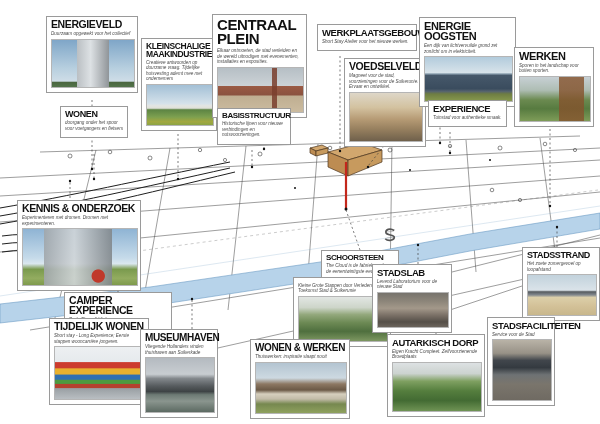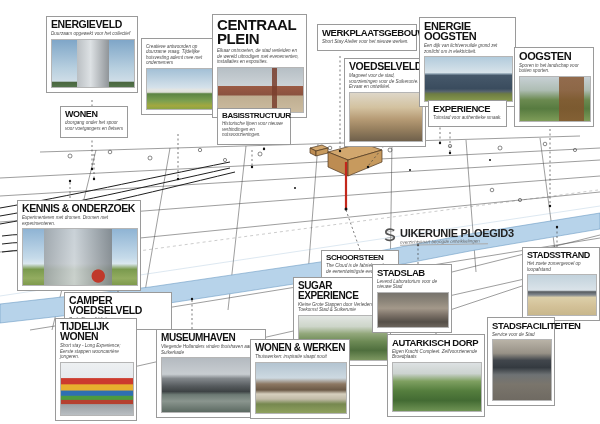--- a/index.html
+++ b/index.html
@@ -19,22 +19,22 @@
   .c-centraal{left:212px;top:14px;width:95px}.c-centraal .card-title{font-size:15px}.c-centraal .card-photo{height:44px}
   .c-werkplaats{left:317px;top:24px;width:100px}.c-werkplaats .card-title{font-size:9.5px}
   .c-zeefgebouw{left:344px;top:58px;width:82px}.c-zeefgebouw .card-title{font-size:10.5px}.c-zeefgebouw .card-photo{height:48px}
   .c-energieoogsten{left:419px;top:17px;width:97px}.c-energieoogsten .card-title{font-size:11px}.c-energieoogsten .card-photo{height:44px}
   .c-outdoor{left:514px;top:47px;width:80px}.c-outdoor .card-title{font-size:11px}.c-outdoor .card-photo{height:44px}
   .c-voedselveld{left:428px;top:100px;width:79px}.c-voedselveld .card-title{font-size:9.5px}
   .c-tunnel{left:60px;top:106px;width:68px}.c-tunnel .card-title{font-size:9px}
   .c-basisstructuur{left:217px;top:108px;width:74px}.c-basisstructuur .card-title{font-size:8px}
   .c-kennis{left:17px;top:200px;width:124px}.c-kennis .card-title{font-size:10.5px}.c-kennis .card-photo{height:56px}
   .c-camper{left:64px;top:292px;width:108px}.c-camper .card-title{font-size:10.5px}
-  .c-tijdelijk{left:55px;top:318px;width:82px}.c-tijdelijk .card-title{font-size:10.5px}.c-tijdelijk .card-photo{height:52px}
-  .c-museumhaven{left:156px;top:329px;width:110px}.c-museumhaven .card-title{font-size:10px}.c-museumhaven .card-photo{height:54px}
+  .c-tijdelijk{left:49px;top:318px;width:100px}.c-tijdelijk .card-title{font-size:10.5px}.c-tijdelijk .card-photo{height:52px}
+  .c-museumhaven{left:140px;top:329px;width:78px}.c-museumhaven .card-title{font-size:10px}.c-museumhaven .card-photo{height:54px}
   .c-schoorsteen{left:321px;top:250px;width:78px}.c-schoorsteen .card-title{font-size:8px}
   .c-sugar{left:293px;top:277px;width:98px}.c-sugar .card-title{font-size:10px}.c-sugar .card-photo{height:44px}
   .c-wonenwerken{left:250px;top:339px;width:100px}.c-wonenwerken .card-title{font-size:10px}.c-wonenwerken .card-photo{height:50px}
   .c-stadslab{left:372px;top:264px;width:80px}.c-stadslab .card-title{font-size:9.5px}.c-stadslab .card-photo{height:34px}
   .c-autarkisch{left:387px;top:334px;width:98px}.c-autarkisch .card-title{font-size:9.5px}.c-autarkisch .card-photo{height:48px}
   .c-stadsstrand{left:522px;top:247px;width:78px}.c-stadsstrand .card-title{font-size:9px}.c-stadsstrand .card-photo{height:40px}
   .c-stadsfaciliteiten{left:487px;top:317px;width:68px}.c-stadsfaciliteiten .card-title{font-size:9.5px}.c-stadsfaciliteiten .card-photo{height:60px}
   
   .brand{position:absolute;left:383px;top:227px;z-index:2;display:flex;align-items:flex-start;gap:2px;}
   .brand-name{font-weight:bold;font-size:11px;letter-spacing:-0.3px;color:#222;}
@@ -152,20 +152,21 @@
       <circle cx="490" cy="160" r="1"></circle>
   </g>
 </svg>
 
 <div class="card c-energieveld">
   <div class="card-title">ENERGIEVELD</div>
   <div class="card-desc">Duurzaam opgewekt voor het collectief</div>
   <div class="card-photo" style="background:linear-gradient(90deg,rgba(255,255,255,0) 30%,#b9bec2 30%,#dde1e4 47%,#8e9397 70%,rgba(255,255,255,0) 70%),linear-gradient(180deg,#7fa6c8 0%,#b7cfdf 60%,#cfdde7 88%,#4a653f 89%,#53744a 100%)"></div>
 </div>
 <div class="card c-kleinschalige">
+  <div class="card-title">KLEINSCHALIGE MAAKINDUSTRIE</div>
   <div class="card-desc">Creatieve antwoorden op duurzame vraag. Tijdelijke huisvesting ademt mee met ondernemers</div>
   <div class="card-photo" style="background:linear-gradient(180deg,#a3c0d6 0%,#d4e1ea 46%,#e3e5e2 52%,#dfe0da 58%,#5c8443 62%,#7da050 80%,#a3a83f 92%,#8ba445 100%)"></div>
 </div>
 <div class="card c-centraal">
   <div class="card-title">CENTRAAL PLEIN</div>
   <div class="card-desc">Elkaar ontmoeten, de stad verleiden en de wereld uitnodigen met evenementen, installaties en exposities.</div>
   <div class="card-photo" style="background:linear-gradient(90deg,rgba(0,0,0,0) 63%,rgba(122,62,45,0.85) 63%,rgba(122,62,45,0.85) 69%,rgba(0,0,0,0) 69%),linear-gradient(180deg,#b6bfc5 0%,#ccd2d6 40%,#9b5a44 41%,#8a523f 62%,#bfae91 63%,#cbbb9f 100%)"></div>
 </div>
 <div class="card c-werkplaats">
   <div class="card-title">WERKPLAATSGEBOUW</div>
@@ -175,21 +176,21 @@
   <div class="card-title">VOEDSELVELD</div>
   <div class="card-desc">Magneet voor de stad, voorzieningen voor de Suikerunie. Ervaar en ontwikkel.</div>
   <div class="card-photo" style="background:linear-gradient(180deg,#ded7c8 0%,#d3c2a0 30%,#b59a74 55%,#97805f 75%,#6f604b 100%)"></div>
 </div>
 <div class="card c-energieoogsten">
   <div class="card-title">ENERGIE OOGSTEN</div>
   <div class="card-desc">Een dijk van lichtvervuilde grond zet zonlicht om in elektriciteit.</div>
   <div class="card-photo" style="background:linear-gradient(180deg,#b2cbdc 0%,#d8e3ea 36%,#8fa3b2 38%,#46586a 42%,#3a4c5e 72%,#55636f 78%,#6e7d42 84%,#87994e 100%)"></div>
 </div>
 <div class="card c-outdoor">
-  <div class="card-title">OOGSTEN</div>
+  <div class="card-title">WERKEN</div>
   <div class="card-desc">Sporen in het landschap voor buiten sporten.</div>
   <div class="card-photo" style="background:linear-gradient(90deg,rgba(0,0,0,0) 55%,rgba(133,82,44,0.8) 56%,rgba(133,82,44,0.8) 92%,rgba(0,0,0,0) 92%),linear-gradient(180deg,#c7d0d4 0%,#aebdb3 30%,#6b8a50 52%,#577b40 72%,#7e9c58 100%)"></div>
 </div>
 <div class="card c-voedselveld">
   <div class="card-title">EXPERIENCE</div>
   <div class="card-desc">Tuinstad voor authentieke smaak.</div>
 </div>
 <div class="card c-tunnel">
   <div class="card-title">WONEN</div>
   <div class="card-desc">doorgang onder het spoor voor voetgangers en fietsers</div>
@@ -197,39 +198,38 @@
 <div class="card c-basisstructuur">
   <div class="card-title">BASISSTRUCTUUR</div>
   <div class="card-desc">Historische lijnen voor nieuwe verbindingen en nutsvoorzieningen.</div>
 </div>
 <div class="card c-kennis">
   <div class="card-title">KENNIS &amp; ONDERZOEK</div>
   <div class="card-desc">Experimenteren met dromen. Dromen met experimenteren.</div>
   <div class="card-photo" style="background:radial-gradient(circle at 66% 84%,#c0392b 0 7%,rgba(0,0,0,0) 8%),linear-gradient(90deg,rgba(0,0,0,0) 18%,rgba(160,166,170,0.9) 18%,rgba(208,213,216,0.9) 45%,rgba(130,136,140,0.9) 78%,rgba(0,0,0,0) 78%),linear-gradient(180deg,#8fb4d4 0%,#c6dbea 52%,#dbe7ef 62%,#7a9a4e 72%,#93ac60 88%,#7e9a4c 100%)"></div>
 </div>
 <div class="card c-camper">
-  <div class="card-title">CAMPER VOEDSELVELD</div>
+  <div class="card-title">CAMPER EXPERIENCE</div>
   <div class="card-desc">Park, Sleep &amp; Visit</div>
 </div>
 <div class="card c-tijdelijk">
   <div class="card-title">TIJDELIJK WONEN</div>
   <div class="card-desc">Short stay - Long Experience; Eerste stappen wooncarrière jongeren.</div>
   <div class="card-photo" style="background:linear-gradient(180deg,#edf0f2 0%,#e6eaed 28%,#cc3b2e 30%,#cc3b2e 40%,#e8b02e 42%,#e8b02e 52%,#2f6fb2 54%,#2f6fb2 62%,#4d9a40 64%,#4d9a40 70%,#b5402f 72%,#b5402f 78%,#9aa0a4 80%,#b9bec2 100%)"></div>
 </div>
 <div class="card c-museumhaven">
   <div class="card-title">MUSEUMHAVEN</div>
   <div class="card-desc">Vliegende Hollanders vinden thuishaven aan Suikerkade</div>
   <div class="card-photo" style="background:linear-gradient(180deg,#b4bac0 0%,#c8cdd1 30%,#83888c 38%,#565b5e 52%,#3e4345 62%,#6d7a74 68%,#8a958e 80%,#5c6a62 100%)"></div>
 </div>
 <div class="card c-schoorsteen">
   <div class="card-title">SCHOORSTEEN</div>
   <div class="card-desc">The Cloud is de fabrieksrook van de eenentwintigste eeuw</div>
 </div>
 <div class="card c-sugar">
-  <div class="card-title">SUGAR EXPERIENCE</div>
   <div class="card-desc">Kleine Grote Stappen door Verleden en Toekomst Stad &amp; Suikerunie</div>
   <div class="card-photo" style="background:linear-gradient(180deg,#e2e6e3 0%,#cdd5c9 24%,#93a87c 40%,#6d8a55 58%,#4f6f3e 78%,#7d9761 100%)"></div>
 </div>
 <div class="card c-wonenwerken">
   <div class="card-title">WONEN &amp; WERKEN</div>
   <div class="card-desc">Thuiswerken: inspiratie slaapt nooit</div>
   <div class="card-photo" style="background:linear-gradient(180deg,#b3c4d1 0%,#cdd9e1 30%,#8d7863 42%,#6b5946 54%,#d6cfbe 62%,#c2bba8 72%,#76884f 82%,#8fa15e 100%)"></div>
 </div>
 <div class="card c-stadslab">
   <div class="card-title">STADSLAB</div>
@@ -250,17 +250,13 @@
   <div class="card-title">STADSFACILITEITEN</div>
   <div class="card-desc">Service voor de Stad</div>
   <div class="card-photo" style="background:linear-gradient(180deg,#b9b3a7 0%,#989287 22%,#41464c 34%,#343a40 46%,#6e7274 58%,#7a756c 74%,#6f6a62 100%)"></div>
 </div>
 
 <div class="brand">
   <svg width="15" height="16" viewBox="0 0 20 20">
     <path d="M15 4 C9 0 3 3 4 7 C5 11 15 9 15 13 C15 17 7 19 3 15" stroke="#555" stroke-width="2.3" fill="none"></path>
     <path d="M4 6 L14 5 M5 14 L14 13" stroke="#888" stroke-width="0.6" fill="none"></path>
   </svg>
-  <div>
-    <div class="brand-name">UIKERUNIE PLOEGID3</div>
-    <div class="brand-sub">overzichtskaart beoogde ontwikkelingen</div>
-  </div>
 </div>
 
 </body></html>

